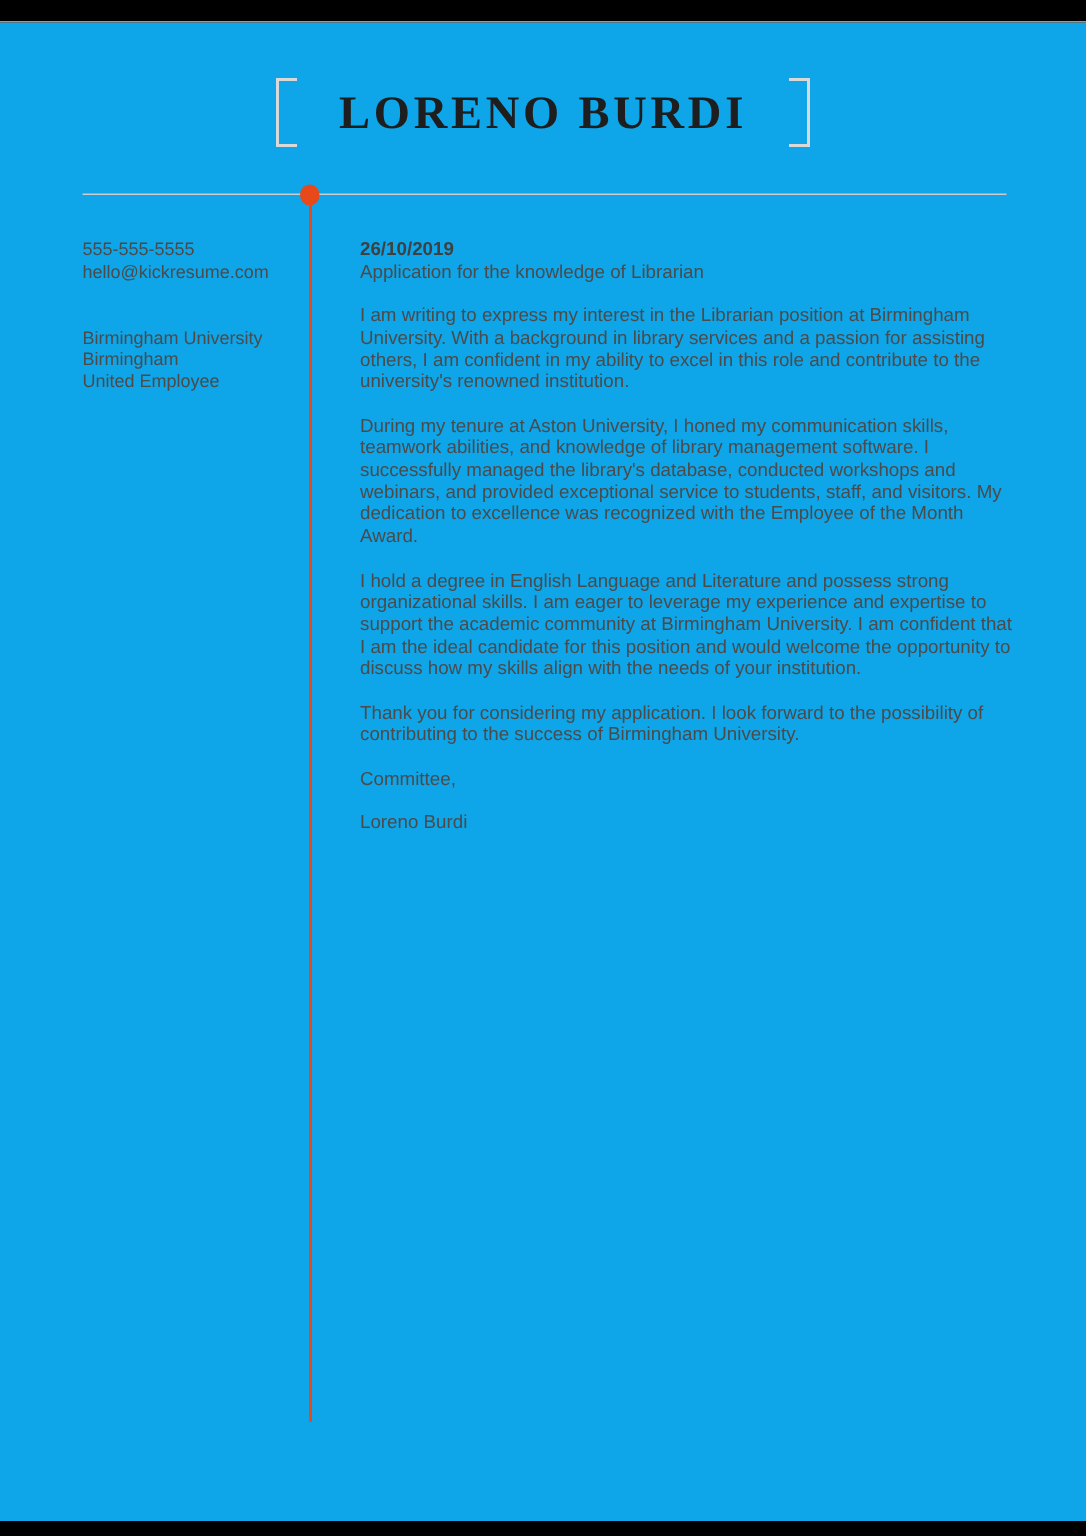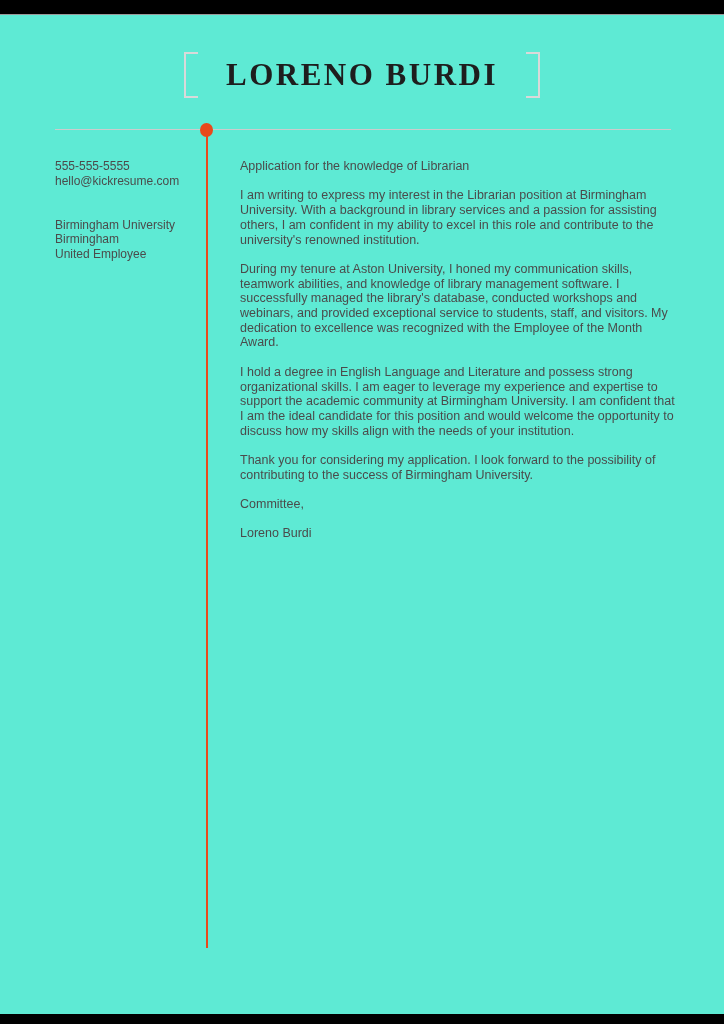--- a/index.html
+++ b/index.html
@@ -4,21 +4,21 @@
 <style>
   html,body { margin:0; padding:0; }
   body {
     font-family: "Liberation Sans", "DejaVu Sans", sans-serif;
     background:#ffffff;
   }
   .page {
     position:relative;
     width:724px;
     height:1024px;
-    background:#5eead4;
+    background:#0ea5e9;
     overflow:hidden;
   }
   .bar { position:absolute; left:0; width:724px; background:#000000; }
   .bar-top { top:0; height:14px; border-bottom:1px solid #9a9a9a; }
   .bar-bottom { bottom:0; height:10px; }
 
   
   .header {
     position:absolute;
     top:52px; left:0; width:724px;
@@ -95,20 +95,21 @@
     </div>
     <div class="block">
       <div>Birmingham University</div>
       <div>Birmingham</div>
       <div>United Employee</div>
     </div>
   </div>
 
   <div class="letter">
     <div class="head-block">
+      <div class="date">26/10/2019</div>
       <div class="subject">Application for the knowledge of Librarian</div>
     </div>
     <p>I am writing to express my interest in the Librarian position at Birmingham University. With a background in library services and a passion for assisting others, I am confident in my ability to excel in this role and contribute to the university's renowned institution.</p>
     <p>During my tenure at Aston University, I honed my communication skills, teamwork abilities, and knowledge of library management software. I successfully managed the library's database, conducted workshops and webinars, and provided exceptional service to students, staff, and visitors. My dedication to excellence was recognized with the Employee of the Month Award.</p>
     <p>I hold a degree in English Language and Literature and possess strong organizational skills. I am eager to leverage my experience and expertise to support the academic community at Birmingham University. I am confident that I am the ideal candidate for this position and would welcome the opportunity to discuss how my skills align with the needs of your institution.</p>
     <p>Thank you for considering my application. I look forward to the possibility of contributing to the success of Birmingham University.</p>
     <p>Committee,</p>
     <p>Loreno Burdi</p>
   </div>
 

